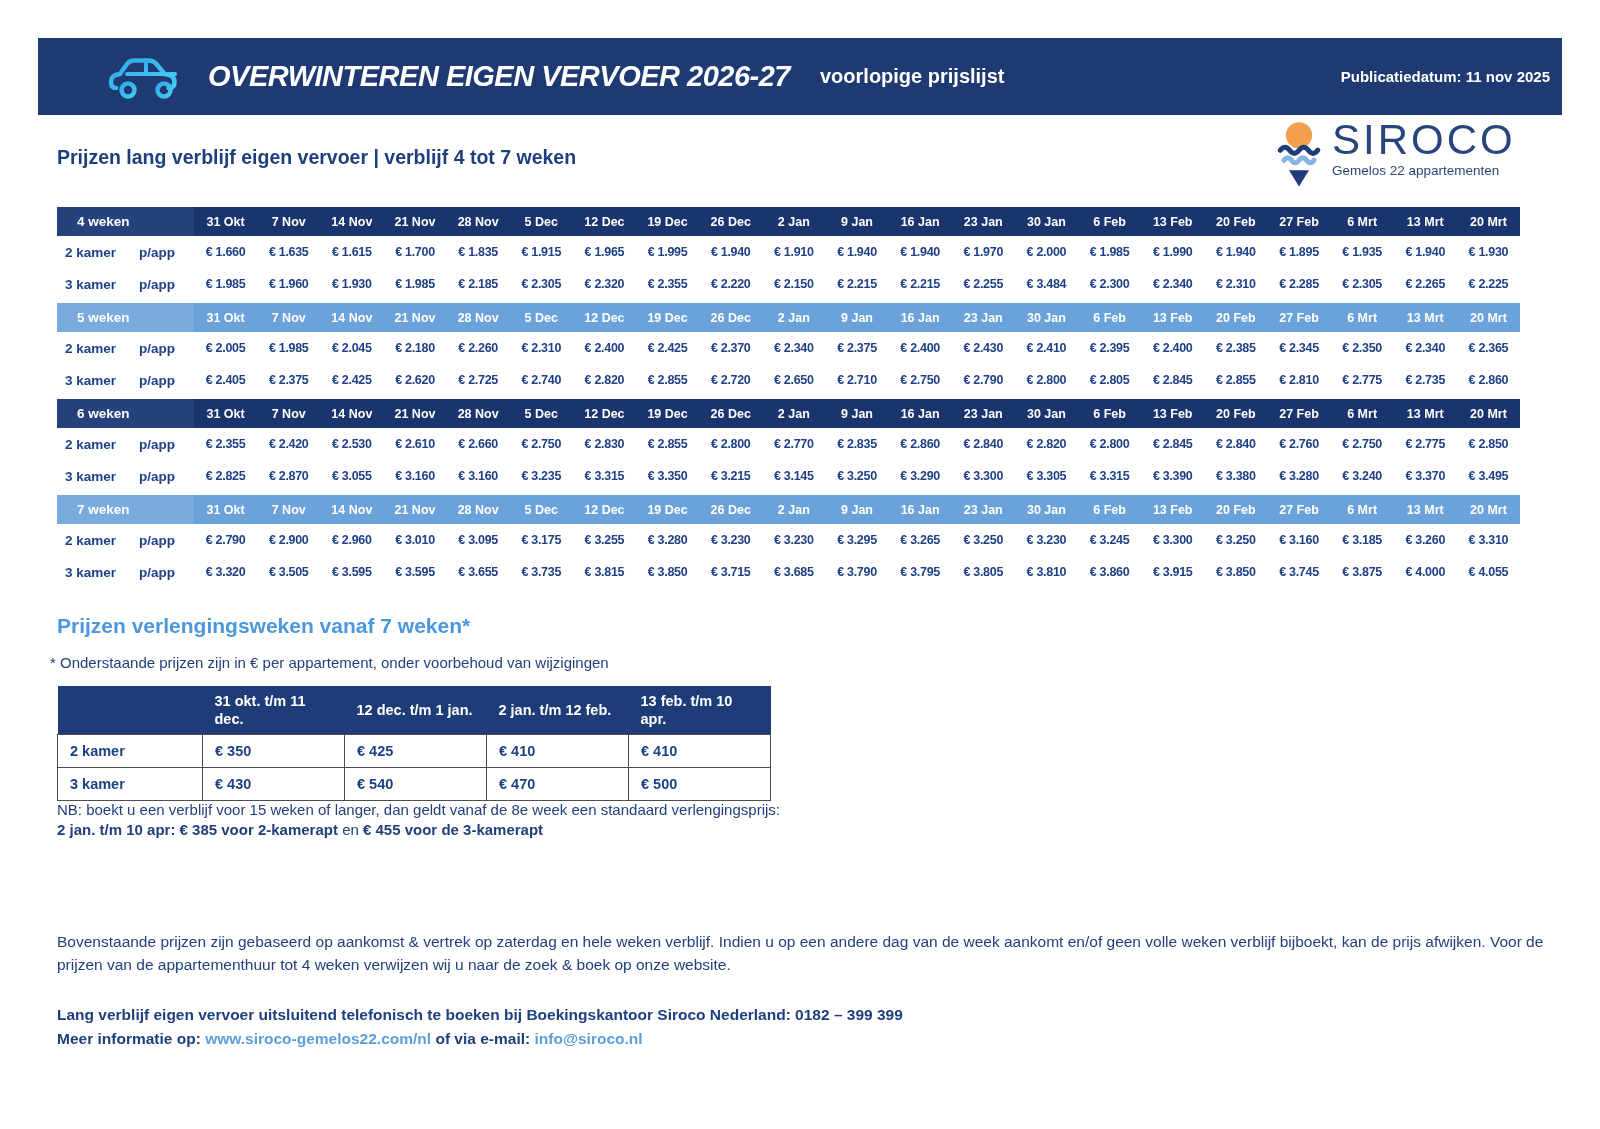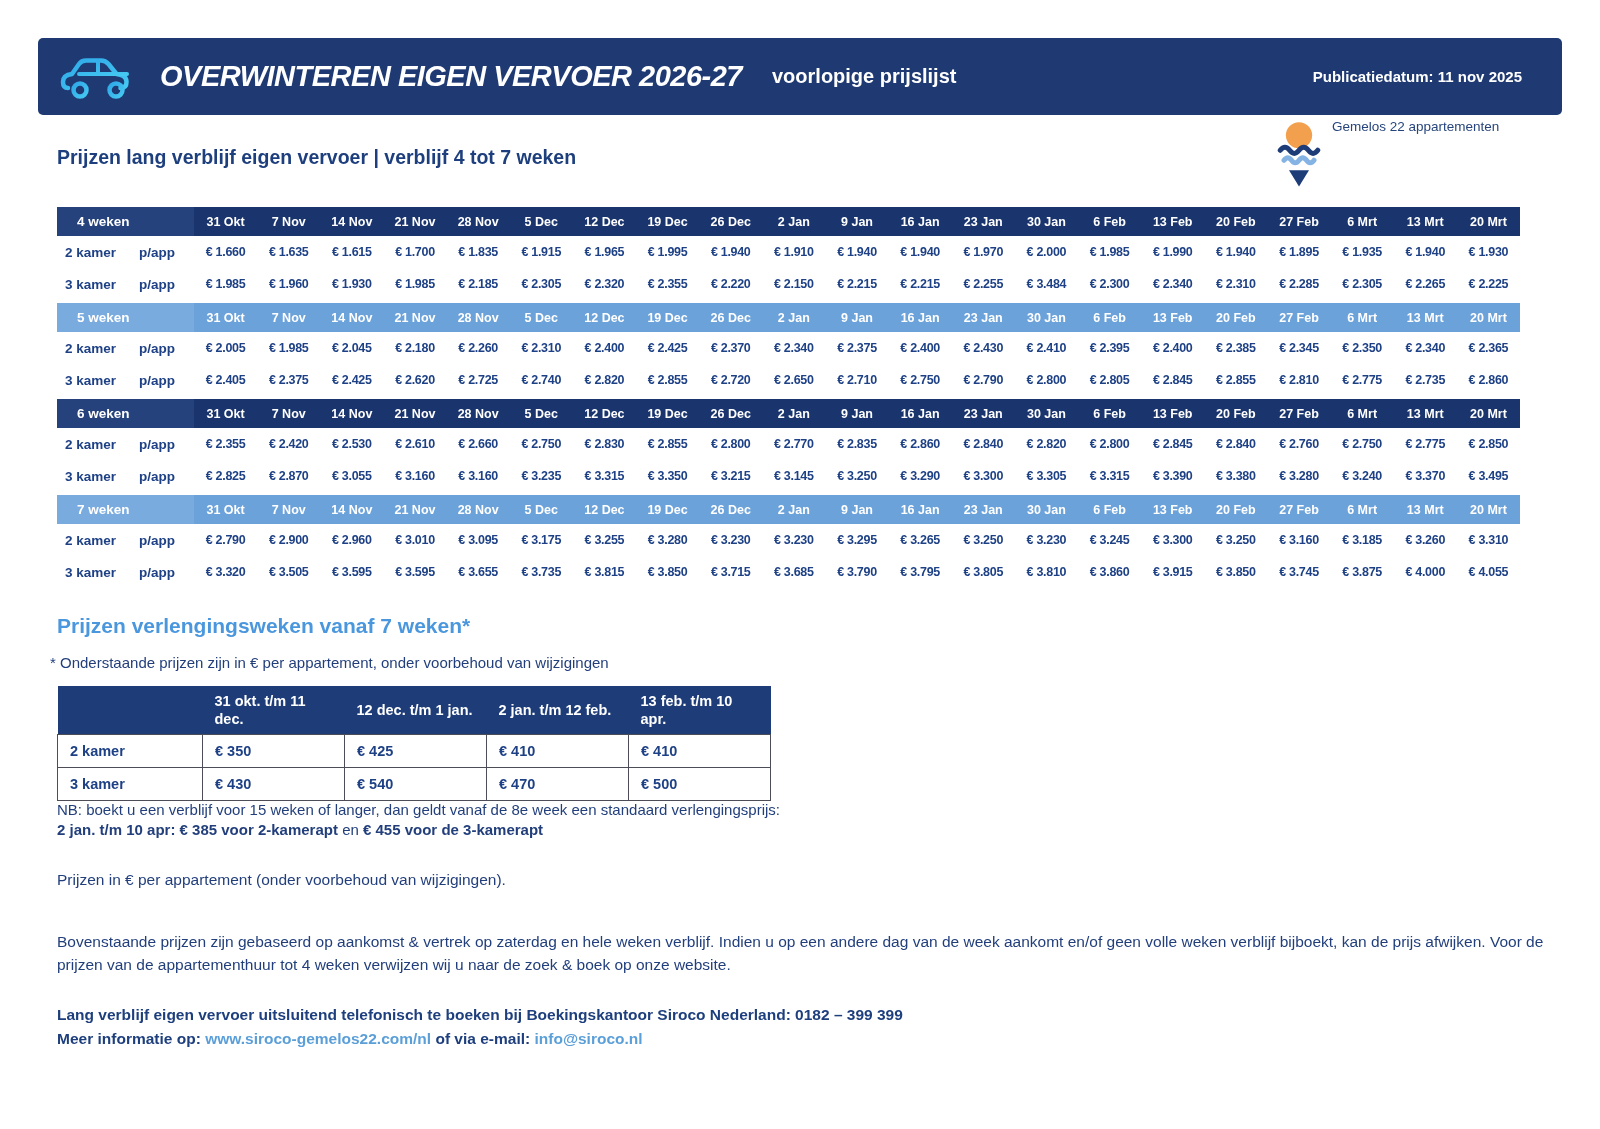--- a/index.html
+++ b/index.html
@@ -2,27 +2,27 @@
 <html><head>
 <meta charset="utf-8">
 <style>
   * { margin:0; padding:0; box-sizing:border-box; }
   html,body { width:1600px; height:1129px; background:#ffffff;
     font-family:"Liberation Sans", sans-serif; color:#223f7c; overflow:hidden; }
   .abs { position:absolute; }
 
   
   .topbar { left:38px; top:38px; width:1524px; height:77px;
-    background:#1f3a72; border-radius:5px; display:flex; align-items:center; }
+    background:#1f3a72; border-radius:0; display:flex; align-items:center;padding-left:48px; }
   .car { margin-left:22px; width:76px; height:52px; flex:0 0 auto; }
   .tb-title { margin-left:24px; color:#fff; font-size:29px; font-weight:800;
     font-style:italic; letter-spacing:-0.5px; white-space:nowrap; }
   .tb-sub { margin-left:30px; color:#fff; font-size:20px; font-weight:700;
     white-space:nowrap; }
-  .tb-pub { margin-left:auto; margin-right:40px; color:#fff; font-size:15px;
+  .tb-pub { margin-left:auto; margin-right:12px; color:#fff; font-size:15px;
     font-weight:700; white-space:nowrap; }
 
   
   .page-title { left:57px; top:146px; font-size:19.5px; font-weight:800; color:#1e3f7d; }
   .logo { left:1274px; top:118px; display:flex; align-items:flex-start; }
   .logo-pin { width:50px; height:72px; margin-right:8px; }
   .logo-name { font-size:42px; font-weight:500; letter-spacing:3px;
     color:#27457c; line-height:44px; }
   .logo-tag { font-size:13.5px; font-weight:500; color:#27457c; margin-top:1px; }
 
@@ -89,20 +89,21 @@
 <div class="abs page-title">Prijzen lang verblijf eigen vervoer | verblijf 4 tot 7 weken</div>
 
 <div class="abs logo">
   <svg class="logo-pin" viewBox="0 0 40 56">
     <circle cx="20" cy="13" r="10.5" fill="#f2a04d"></circle>
     <path d="M5 25 q3.75 -5 7.5 0 q3.75 5 7.5 0 q3.75 -5 7.5 0 q3.75 5 7.5 0" fill="none" stroke="#1d3c78" stroke-width="4" stroke-linecap="round"></path>
     <path d="M8 33 q3 -4 6 0 q3 4 6 0 q3 -4 6 0 q3 4 6 0" fill="none" stroke="#85b4e4" stroke-width="4" stroke-linecap="round"></path>
     <path d="M12 41 L20 54 L28 41 Z" fill="#1d3c78"></path>
   </svg>
   <div>
+    <div class="logo-name">SIROCO</div>
     <div class="logo-tag">Gemelos 22 appartementen</div>
   </div>
 </div>
 
 <div class="abs ptable">
     <div class="psec">
       <div class="prow phead dark">
         <div class="phl">4 weken</div>
         <div class="pd">31 Okt</div>
         <div class="pd">7 Nov</div>
@@ -436,21 +437,20 @@
       </tr>
     </tbody>
 </table>
 
 <div class="abs nb">
   <div>NB: boekt u een verblijf voor 15 weken of langer, dan geldt vanaf de 8e week een standaard verlengingsprijs:</div>
   <div><b>2 jan. t/m 10 apr: € 385 voor 2-kamerapt</b><span> en </span><b>€ 455  voor de 3-kamerapt</b></div>
 </div>
 
 <div class="abs per-apt">
-  <div>Prijzen in € per appartement (onder voorbehoud van wijzigingen).</div>
 </div>
 <div class="abs paragraph">Bovenstaande prijzen zijn gebaseerd op aankomst &amp; vertrek op zaterdag en hele weken verblijf. Indien u op een andere dag van de week aankomt en/of geen volle weken verblijf bijboekt, kan de prijs afwijken. Voor de prijzen van de appartementhuur tot 4 weken verwijzen wij u naar de zoek &amp; boek op onze website.</div>
 
 <div class="abs contact">
   <div>Lang verblijf eigen vervoer uitsluitend telefonisch te boeken bij Boekingskantoor Siroco Nederland: 0182 – 399 399</div>
   <div>
     <span>Meer informatie op: </span><a href="#">www.siroco-gemelos22.com/nl</a><span> of via e-mail: </span><a href="#">info@siroco.nl</a>
   </div>
 </div>
 

